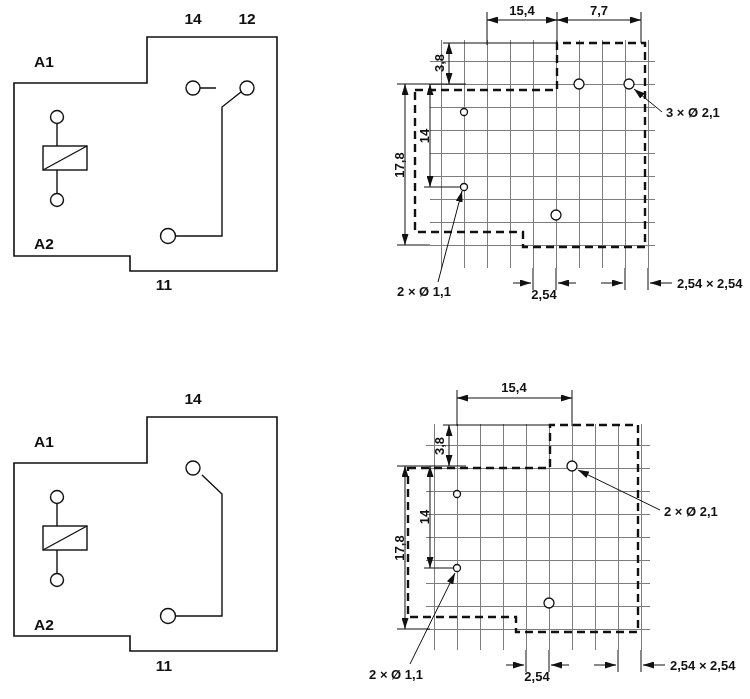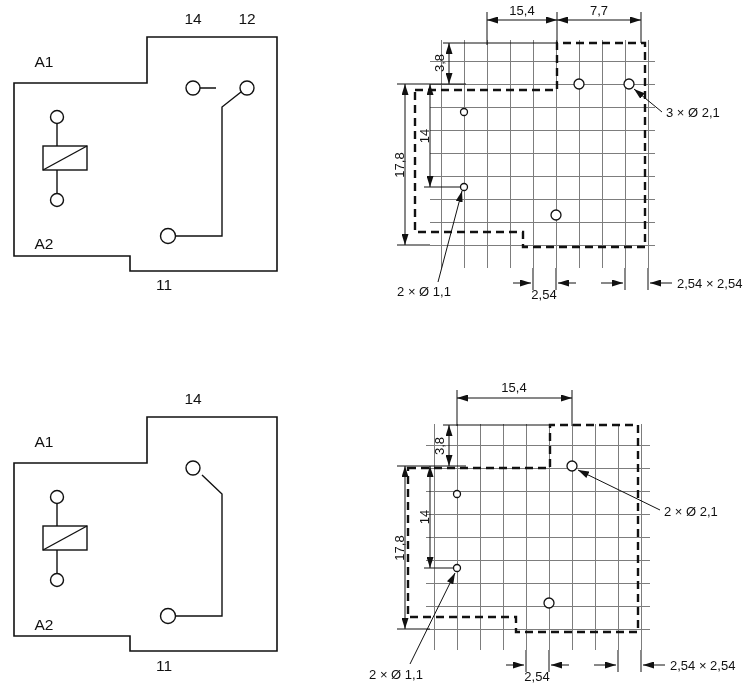--- a/index.html
+++ b/index.html
@@ -1,17 +1,17 @@
 <!DOCTYPE html>
 <html><head>
 <meta charset="utf-8">
 <style>
   html,body{margin:0;padding:0;background:#ffffff;}
   .canvas{position:relative;width:750px;height:699px;background:#fff;overflow:hidden;
-          font-family:"Liberation Sans", sans-serif;}
+          font-family:"Liberation Sans", sans-serif;font-weight:bold;}
   svg{display:block;}
   text{fill:#111;font-family:"Liberation Sans", sans-serif;}
   .lbl{font-size:15.5px;}
   .dim{font-size:13px;}
   .outline{fill:none;stroke:#111;stroke-width:1.6;}
   .wire{fill:none;stroke:#111;stroke-width:1.4;}
   .pin{fill:#fff;stroke:#111;stroke-width:1.4;}
   .hole{fill:#fff;stroke:#111;stroke-width:1.3;}
   .dashed{fill:none;stroke:#111;stroke-width:2.4;stroke-dasharray:8 5;}
   .thin{fill:none;stroke:#111;stroke-width:1;}

